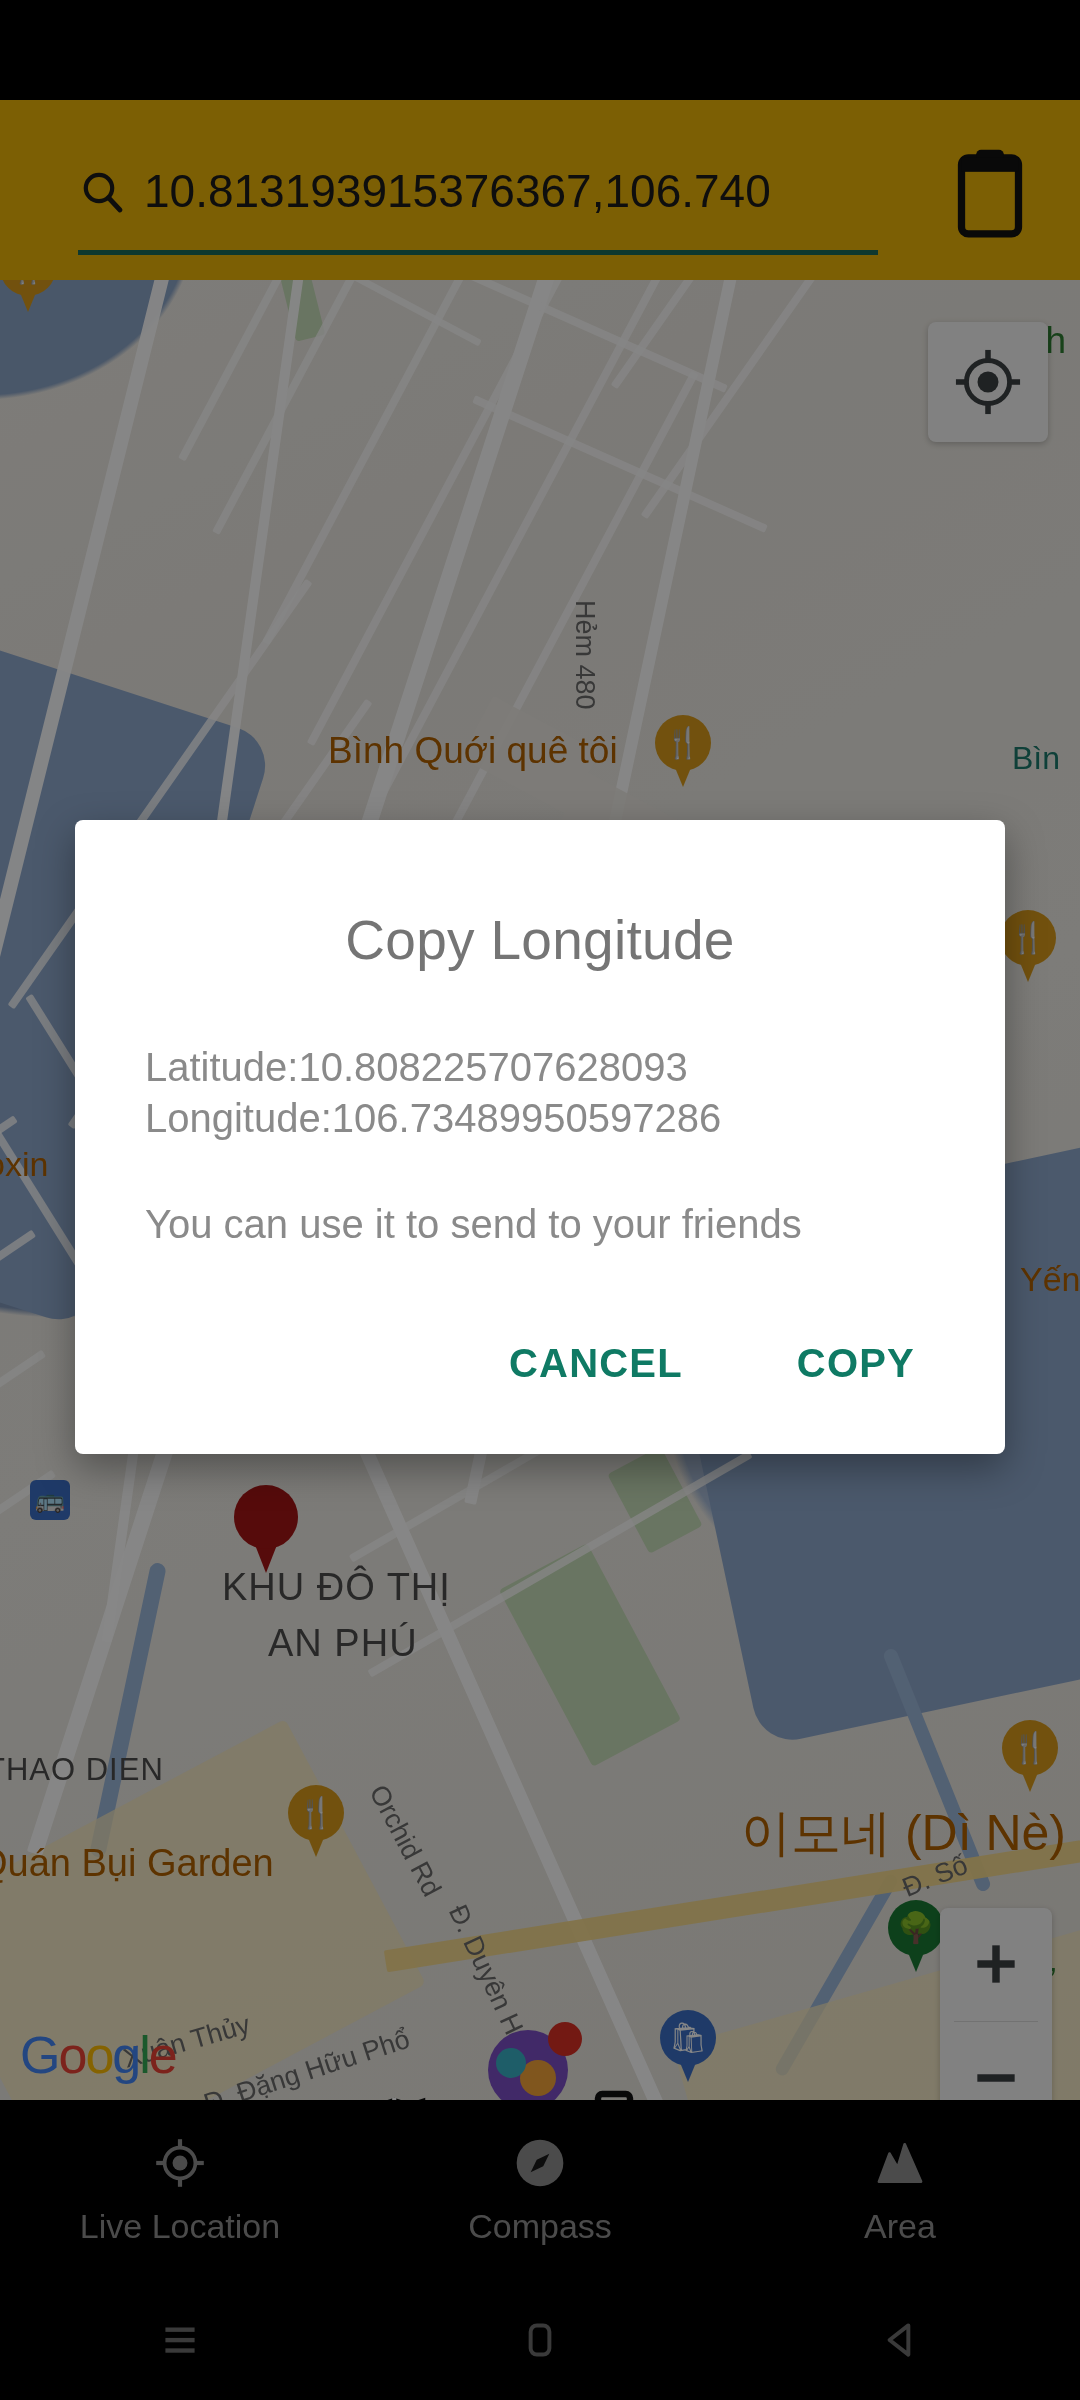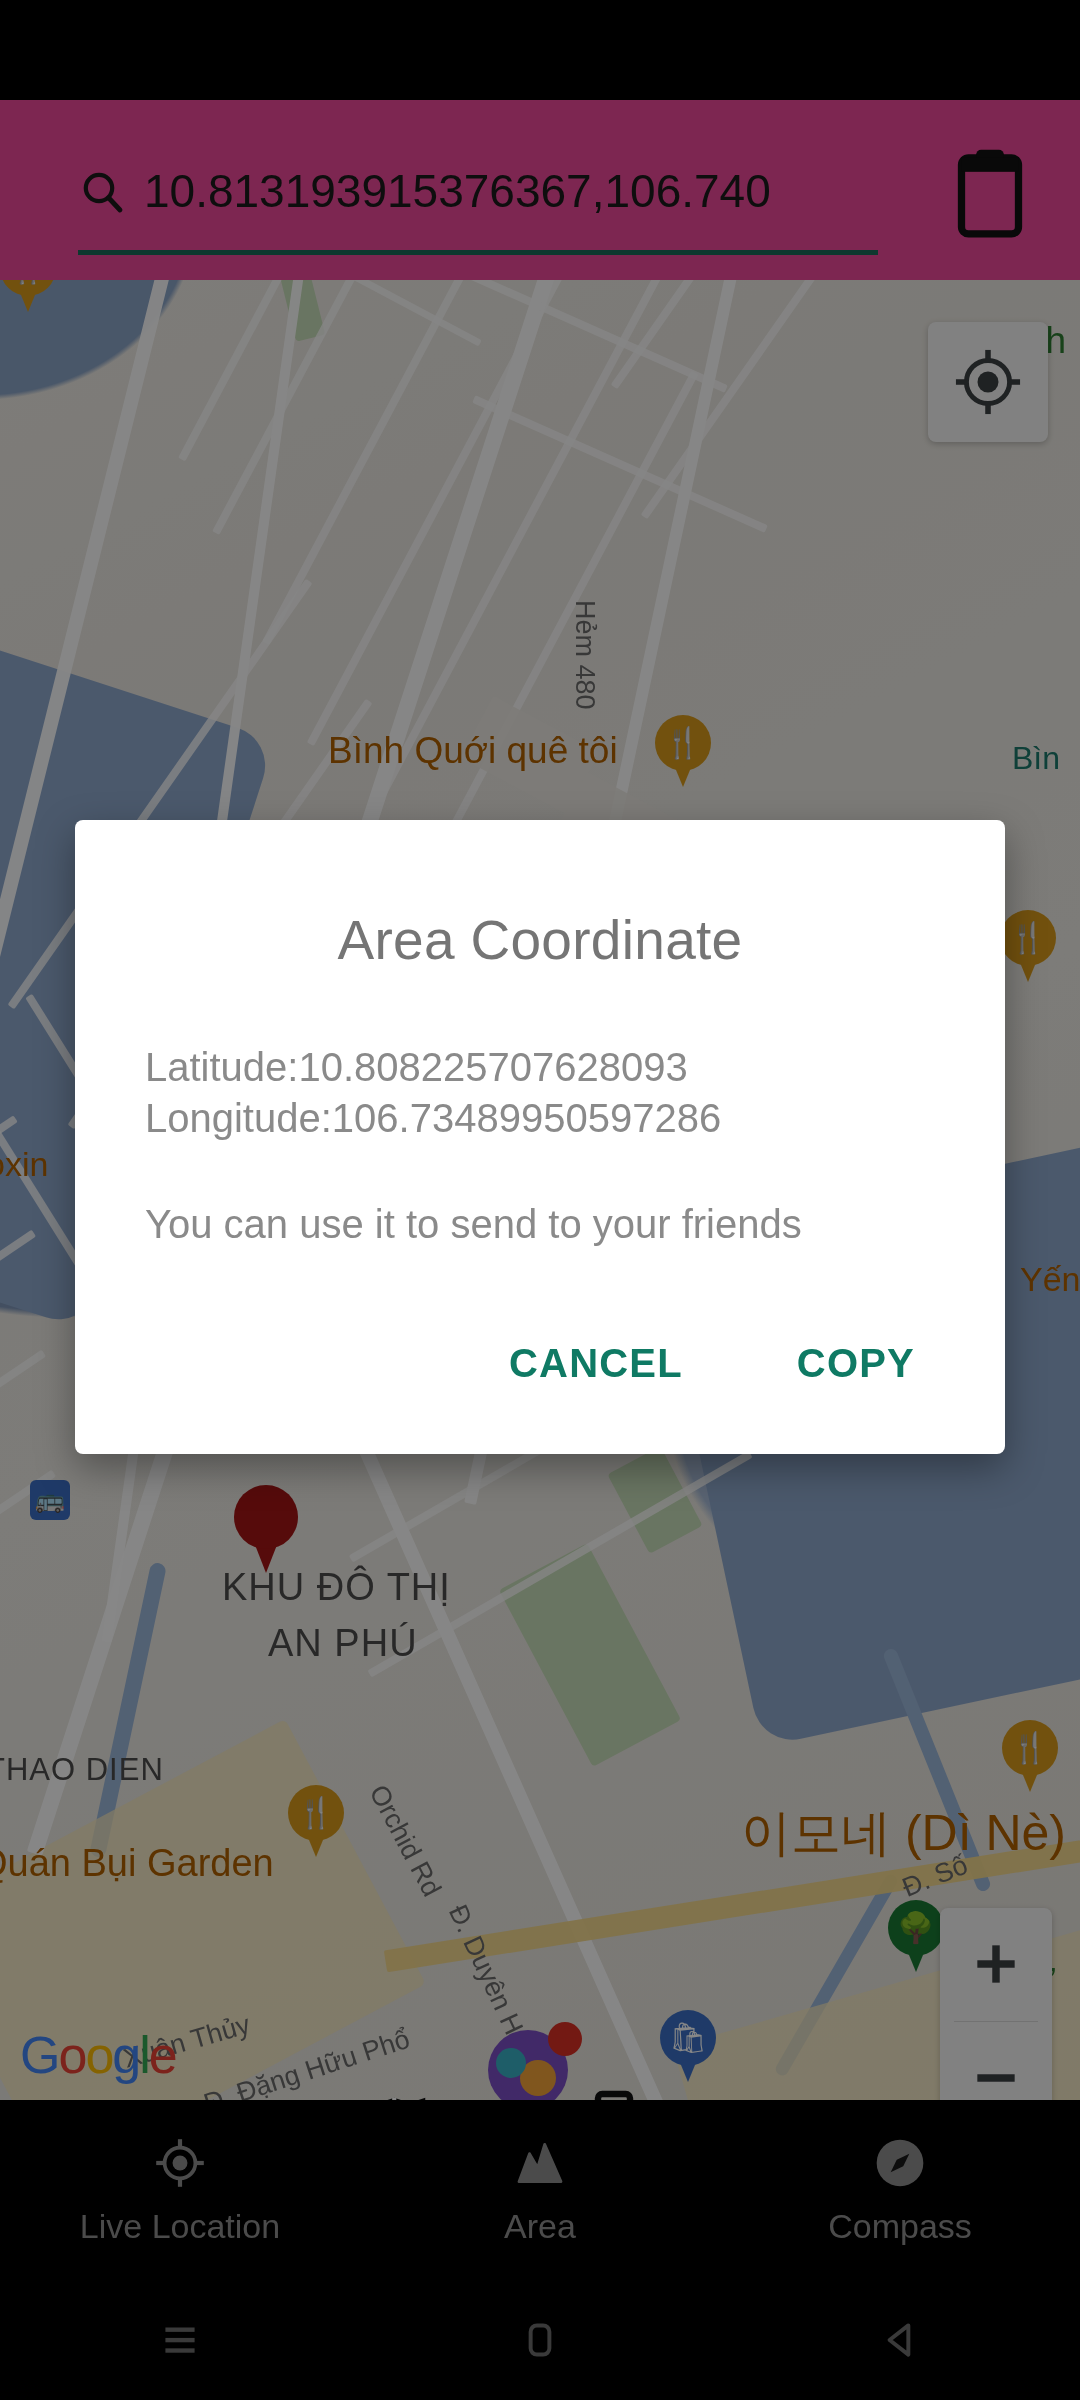--- a/index.html
+++ b/index.html
@@ -163,21 +163,21 @@
   .google-logo span:nth-child(4){color:#4285F4;}
   .google-logo span:nth-child(5){color:#34A853;}
   .google-logo span:nth-child(6){color:#EA4335;}
 
   
   .search-bar {
     position: absolute;
     top: 0; left: 0;
     width: 1080px;
     height: 180px;
-    background: #ec4899;
+    background: #eab308;
     display: flex;
     align-items: center;
     z-index: 40;
   }
   .search-wrap {
     position:absolute;
     left: 78px;
     top: 40px;
     width: 800px;
     height: 110px;
@@ -547,34 +547,34 @@
           <line x1="12" y1="19" x2="12" y2="22.2" stroke="#8f8f8f" stroke-width="1.8"></line>
           <line x1="1.8" y1="12" x2="5" y2="12" stroke="#8f8f8f" stroke-width="1.8"></line>
           <line x1="19" y1="12" x2="22.2" y2="12" stroke="#8f8f8f" stroke-width="1.8"></line>
         </svg>
       </div>
       <div class="lbl">Live Location</div>
     </div>
     <div class="tab">
       <div class="ico">
         <svg width="56" height="56" viewBox="0 0 24 24">
+          <circle cx="12" cy="12" r="10" fill="#8f8f8f"></circle>
+          <path d="M16 8 L10.6 10.6 L8 16 L13.4 13.4 Z" fill="#1a1a1a"></path>
+        </svg>
+      </div>
+      <div class="lbl">Compass</div>
+    </div>
+    <div class="tab">
+      <div class="ico">
+        <svg width="56" height="56" viewBox="0 0 24 24">
           <path d="M3 20 L7.5 8 L11 14 L14 4 L21 20 Z" fill="#8f8f8f"></path>
           <path d="M3 20 L7.5 8 L11 14 L14 4 L21 20 Z" fill="none" stroke="#8f8f8f" stroke-width="1.2" stroke-linejoin="round"></path>
         </svg>
       </div>
       <div class="lbl">Area</div>
-    </div>
-    <div class="tab">
-      <div class="ico">
-        <svg width="56" height="56" viewBox="0 0 24 24">
-          <circle cx="12" cy="12" r="10" fill="#8f8f8f"></circle>
-          <path d="M16 8 L10.6 10.6 L8 16 L13.4 13.4 Z" fill="#1a1a1a"></path>
-        </svg>
-      </div>
-      <div class="lbl">Compass</div>
     </div>
   </div>
 
   <div class="nav-bar">
     <div class="nav-btn">
       <svg width="50" height="50" viewBox="0 0 24 24">
         <rect x="5" y="6" width="14" height="2.1" fill="#6e6e6e"></rect>
         <rect x="5" y="11" width="14" height="2.1" fill="#6e6e6e"></rect>
         <rect x="5" y="16" width="14" height="2.1" fill="#6e6e6e"></rect>
       </svg>
@@ -587,21 +587,21 @@
     <div class="nav-btn">
       <svg width="50" height="50" viewBox="0 0 24 24">
         <path d="M16 5 L7 12 L16 19 Z" fill="none" stroke="#6e6e6e" stroke-width="1.9" stroke-linejoin="round"></path>
       </svg>
     </div>
   </div>
 
   <div class="scrim"></div>
 
   <div class="dialog">
-    <div class="dlg-title">Area Coordinate</div>
+    <div class="dlg-title">Copy Longitude</div>
     <div class="dlg-body">
       <div class="coordline">Latitude:10.808225707628093</div>
       <div class="coordline">Longitude:106.73489950597286</div>
     </div>
     <div class="dlg-note">You can use it to send to your friends</div>
     <div class="dlg-actions">
       <button class="dlg-btn">CANCEL</button>
       <button class="dlg-btn copy">COPY</button>
     </div>
   </div>

